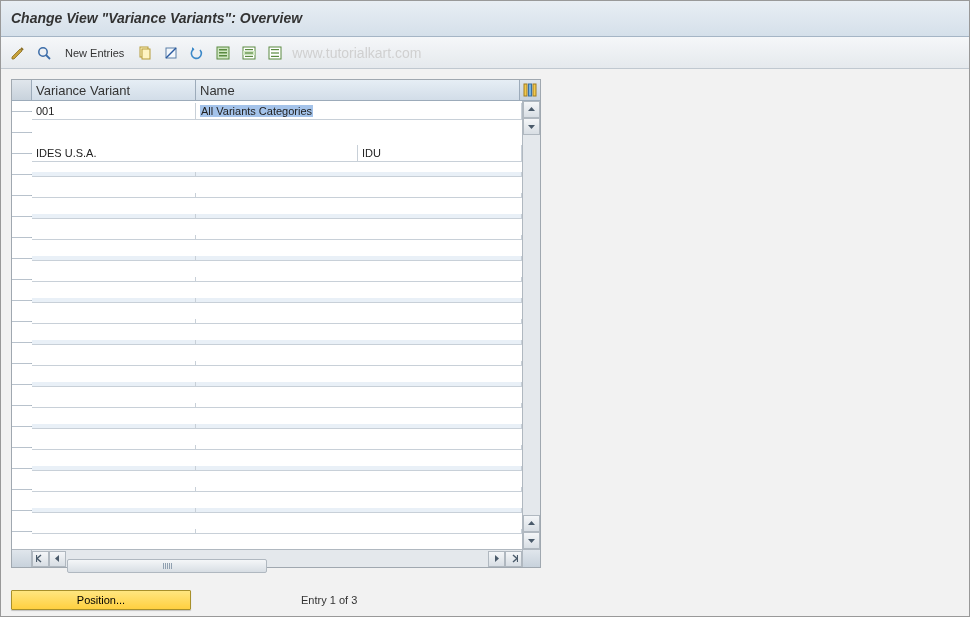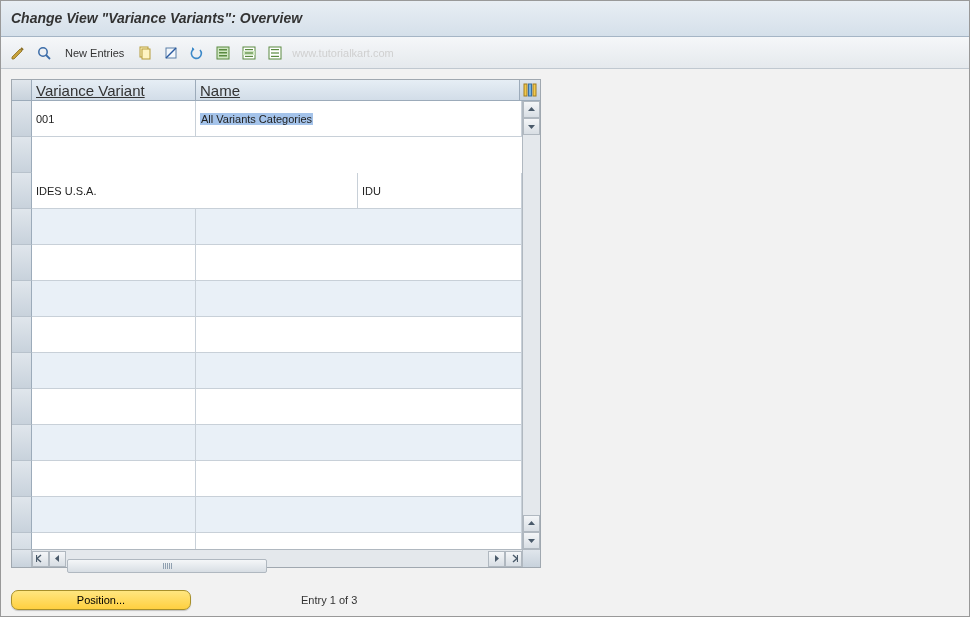--- a/index.html
+++ b/index.html
@@ -6,37 +6,37 @@
     body { width: 970px; height: 617px; background: #f2f2f2; border: 1px solid #999; overflow: hidden; }
 
     
     .title-bar { height: 36px; background: linear-gradient(to bottom, #e8eef4, #d5e0ea); border-bottom: 1px solid #a5b5c5; padding: 8px 10px; }
     .title-text { font-size: 14px; font-style: italic; font-weight: bold; color: #333; }
 
     
     .toolbar { height: 32px; background: linear-gradient(to bottom, #f5f7f9, #e5e9ed); border-bottom: 1px solid #c0c8d0; display: flex; align-items: center; padding: 0 6px; gap: 4px; }
     .tb-btn { width: 22px; height: 22px; display: flex; align-items: center; justify-content: center; border-radius: 2px; cursor: pointer; }
     .tb-link { font-size: 11px; color: #333; padding: 0 6px; cursor: pointer; }
-    .watermark { color: #d0d0d0; font-size: 11px; margin-left: 2px; letter-spacing: 0px; font-weight: normal;}
+    .watermark { color: #d0d0d0; font-size: 14px; margin-left: 2px; letter-spacing: 0px; font-weight: normal;}
 
     
     .content { padding: 10px; background: #f2f2f2; }
 
     .grid-frame { width: 530px; border: 1px solid #a0a8b0; background: #fff; position: relative; display:flex; flex-direction:column;}
     .grid-head { display: flex; height: 21px; background: linear-gradient(to bottom, #e6eef5, #d2dde8); border-bottom: 1px solid #9cabba; }
     .sel-col { width: 20px; border-right: 1px solid #9cabba; background: linear-gradient(to bottom, #e0e6ec, #c8d2dc); }
-    .col-h { font-size: 15px; color: #333; display:flex; align-items:center; padding-left:4px; border-right:1px solid #9cabba;text-decoration:underline;}
+    .col-h { font-size: 13px; color: #333; display:flex; align-items:center; padding-left:4px; border-right:1px solid #9cabba;}
     .col-vv { width: 164px; }
     .col-nm { width: 308px; }
     .cfg-col { width: 20px; display:flex; align-items:center; justify-content:center; background: linear-gradient(to bottom, #e0e6ec, #c8d2dc);}
     .cfg-col svg{display:block}
 
     .grid-body-wrap{display:flex; position:relative;}
     .grid-body { height: 448px; overflow: hidden; flex:1;}
-    .row { display: flex; height: 36px; }
+    .row { display: flex; height: 21px; align-items: center; }
     .row .sel-col { background: linear-gradient(to bottom, #e0e6ec, #c8d2dc); border-right:1px solid #9cabba; border-bottom:1px solid #b8c2cc;}
     .cell { font-size: 11px; color: #222; padding: 2px 4px; border-right:1px solid #c8d0d8; border-bottom:1px solid #c8d0d8; display:flex; align-items:center;}
     .cell-vv { width: 164px; background: #fff; }
     .cell-nm { width: 308px; background: #fff; }
     .row.alt .cell-vv,.row.alt .cell-nm{ background:#e9f0f7;}
     .row.data .cell-vv{ background:#fff;}
     .row.data .cell-nm{ background:#fff;}
     .selected-text{ background:#a4c3ea; display:inline-block; padding:0 1px;}
 
     .vscroll{ width:18px; background:#e4e8ec; border-left:1px solid #b0b8c0; display:flex; flex-direction:column;}
@@ -44,21 +44,21 @@
     .vs-track{flex:1;}
 
     .hscroll{ height:18px; background:#e4e8ec; border-top:1px solid #b0b8c0; display:flex; align-items:center;}
     .hs-btn{width:17px; height:16px; background:linear-gradient(to bottom,#f4f6f8,#d8dee4); border:1px solid #b0b8c0; display:flex; align-items:center; justify-content:center; cursor:pointer;}
     .hs-track{flex:1; position:relative; margin:0 1px;}
     .hs-thumb{position:absolute; left:0; top:0; height:14px; width:200px; background:linear-gradient(to bottom,#f4f6f8,#d8dee4); border:1px solid #b0b8c0; border-radius:2px;}
     .hs-thumb .dots{display:flex; gap:1px; justify-content:center; align-items:center; height:100%;}
     .hs-thumb .dots span{width:1px;height:6px;background:#90a0b0;}
 
     .footer { margin-top: 22px; display:flex; align-items:center; gap: 110px;}
-    .pos-btn { width: 180px; height: 20px; background: linear-gradient(to bottom, #ffe680, #ffd040); border: 1px solid #a8902a; border-radius: 7px; font-size:11px; display:flex; align-items:center; justify-content:center; cursor:pointer; box-shadow: 0 1px 1px rgba(0,0,0,0.2);}
+    .pos-btn { width: 180px; height: 20px; background: linear-gradient(to bottom, #ffe680, #ffd040); border: 1px solid #a8902a; border-radius: 1px; font-size:11px; display:flex; align-items:center; justify-content:center; cursor:pointer; box-shadow: 0 1px 1px rgba(0,0,0,0.2);}
     .entry-lbl { font-size: 11px; color: #333; }
 
     svg{display:block}
   </style>
 </head>
 <body>
 
 <div class="title-bar">
   <span class="title-text">Change View "Variance Variants": Overview</span>
 </div>

